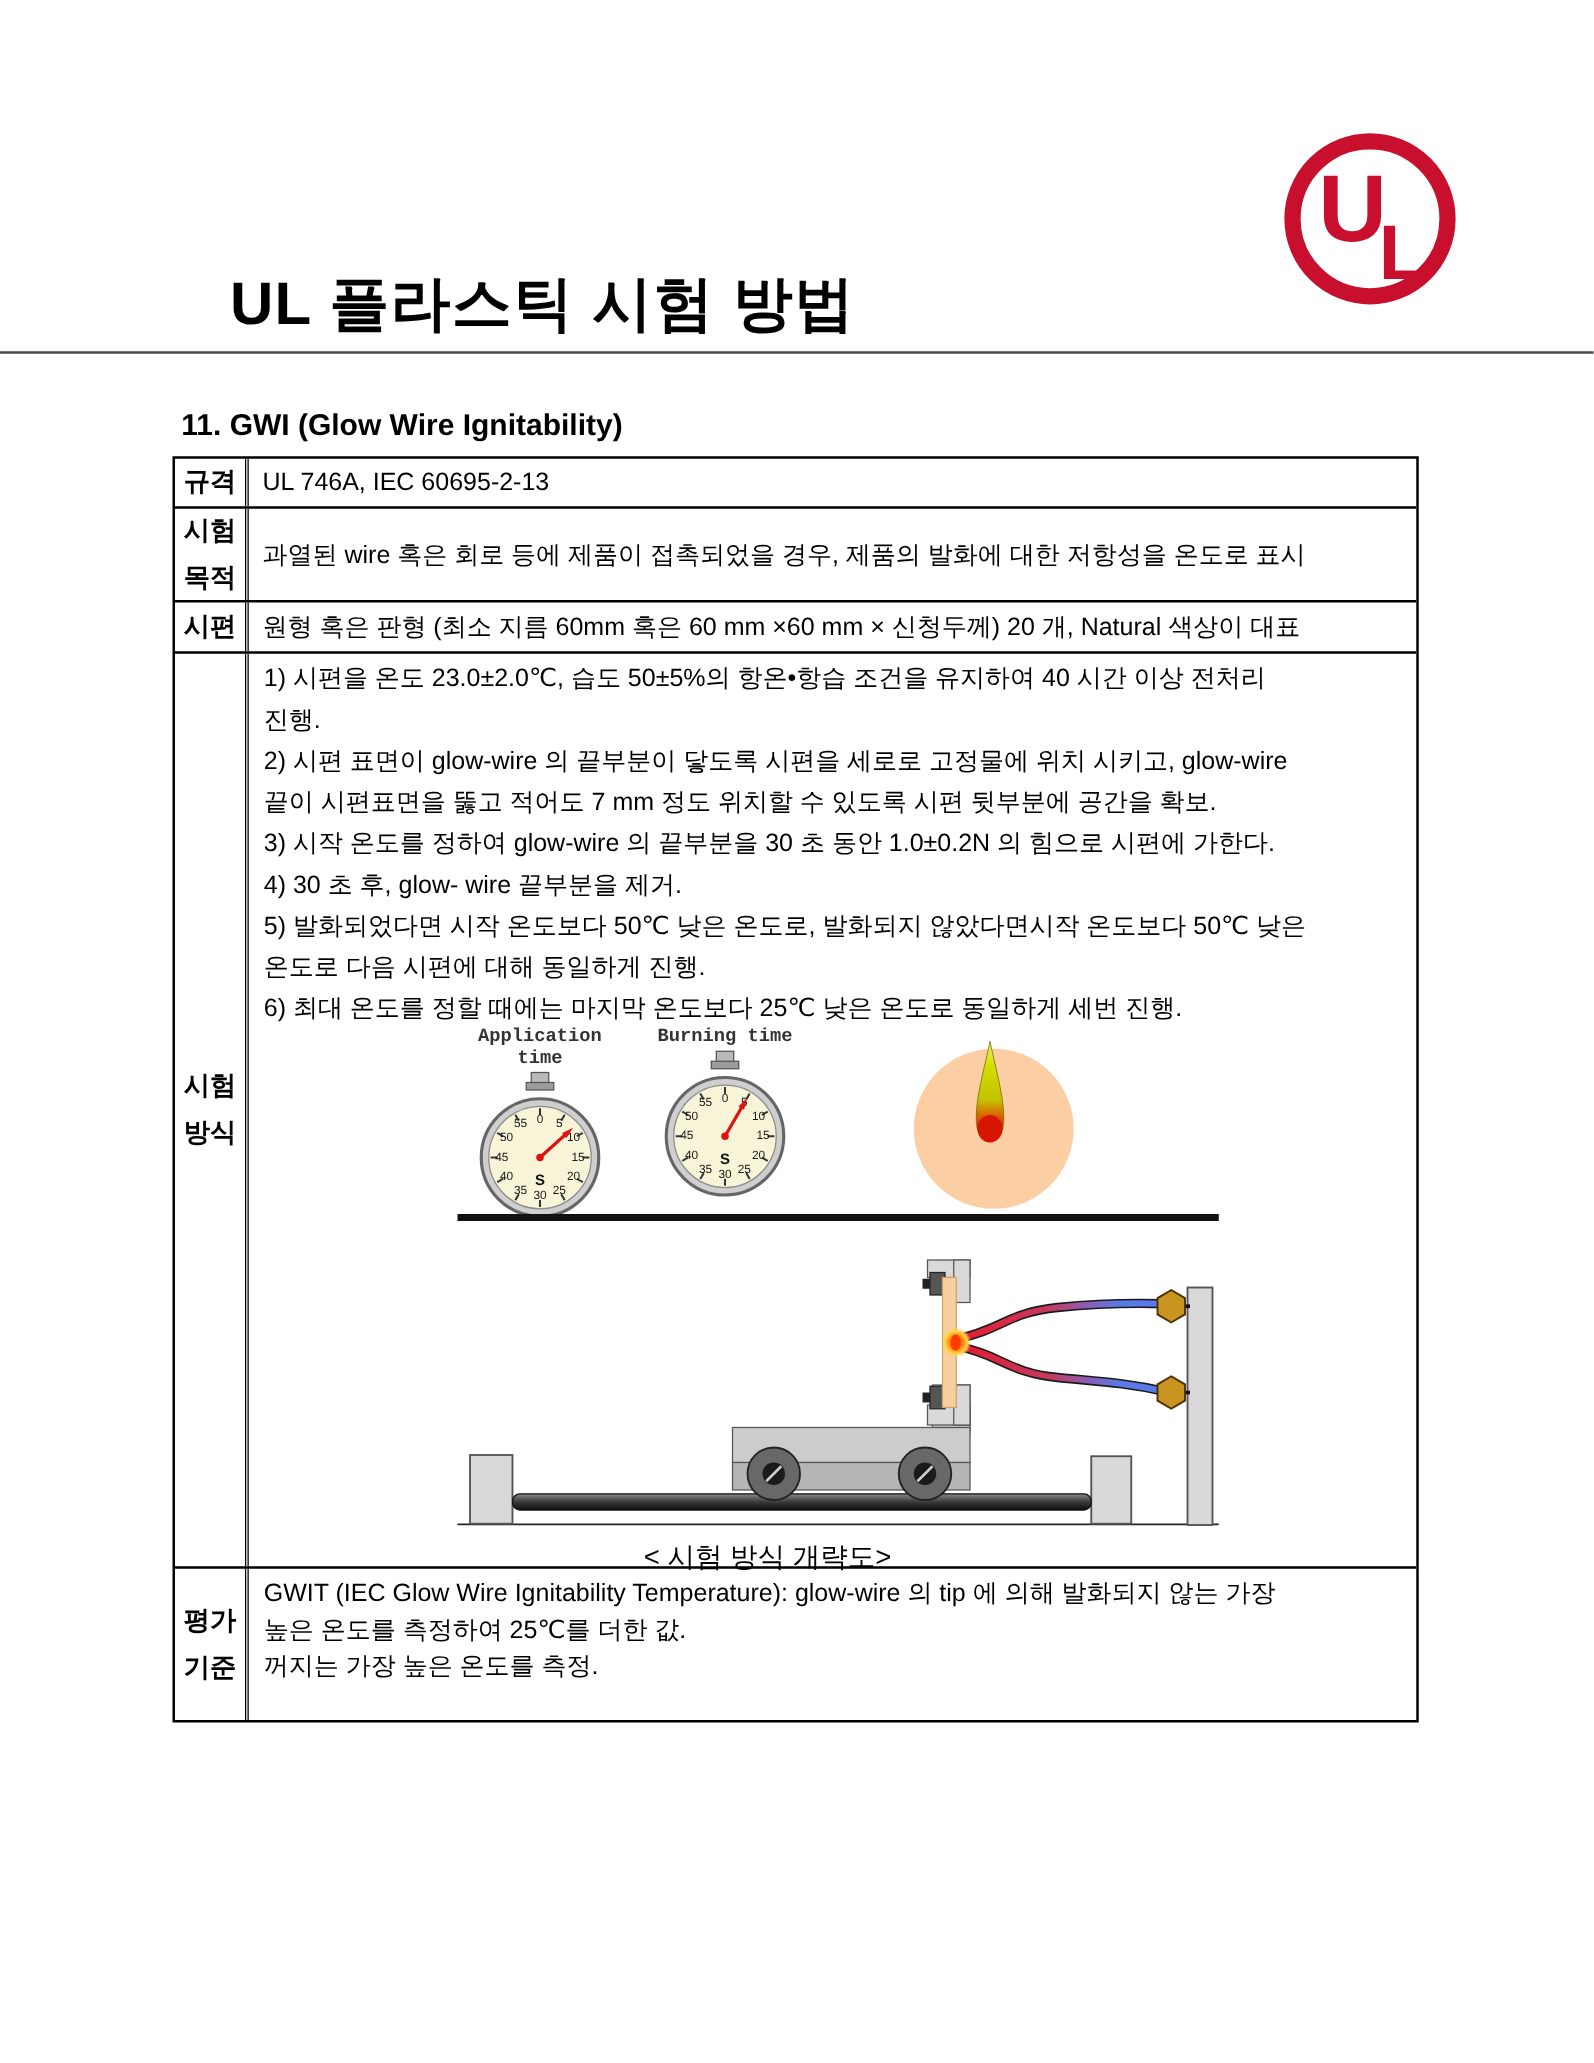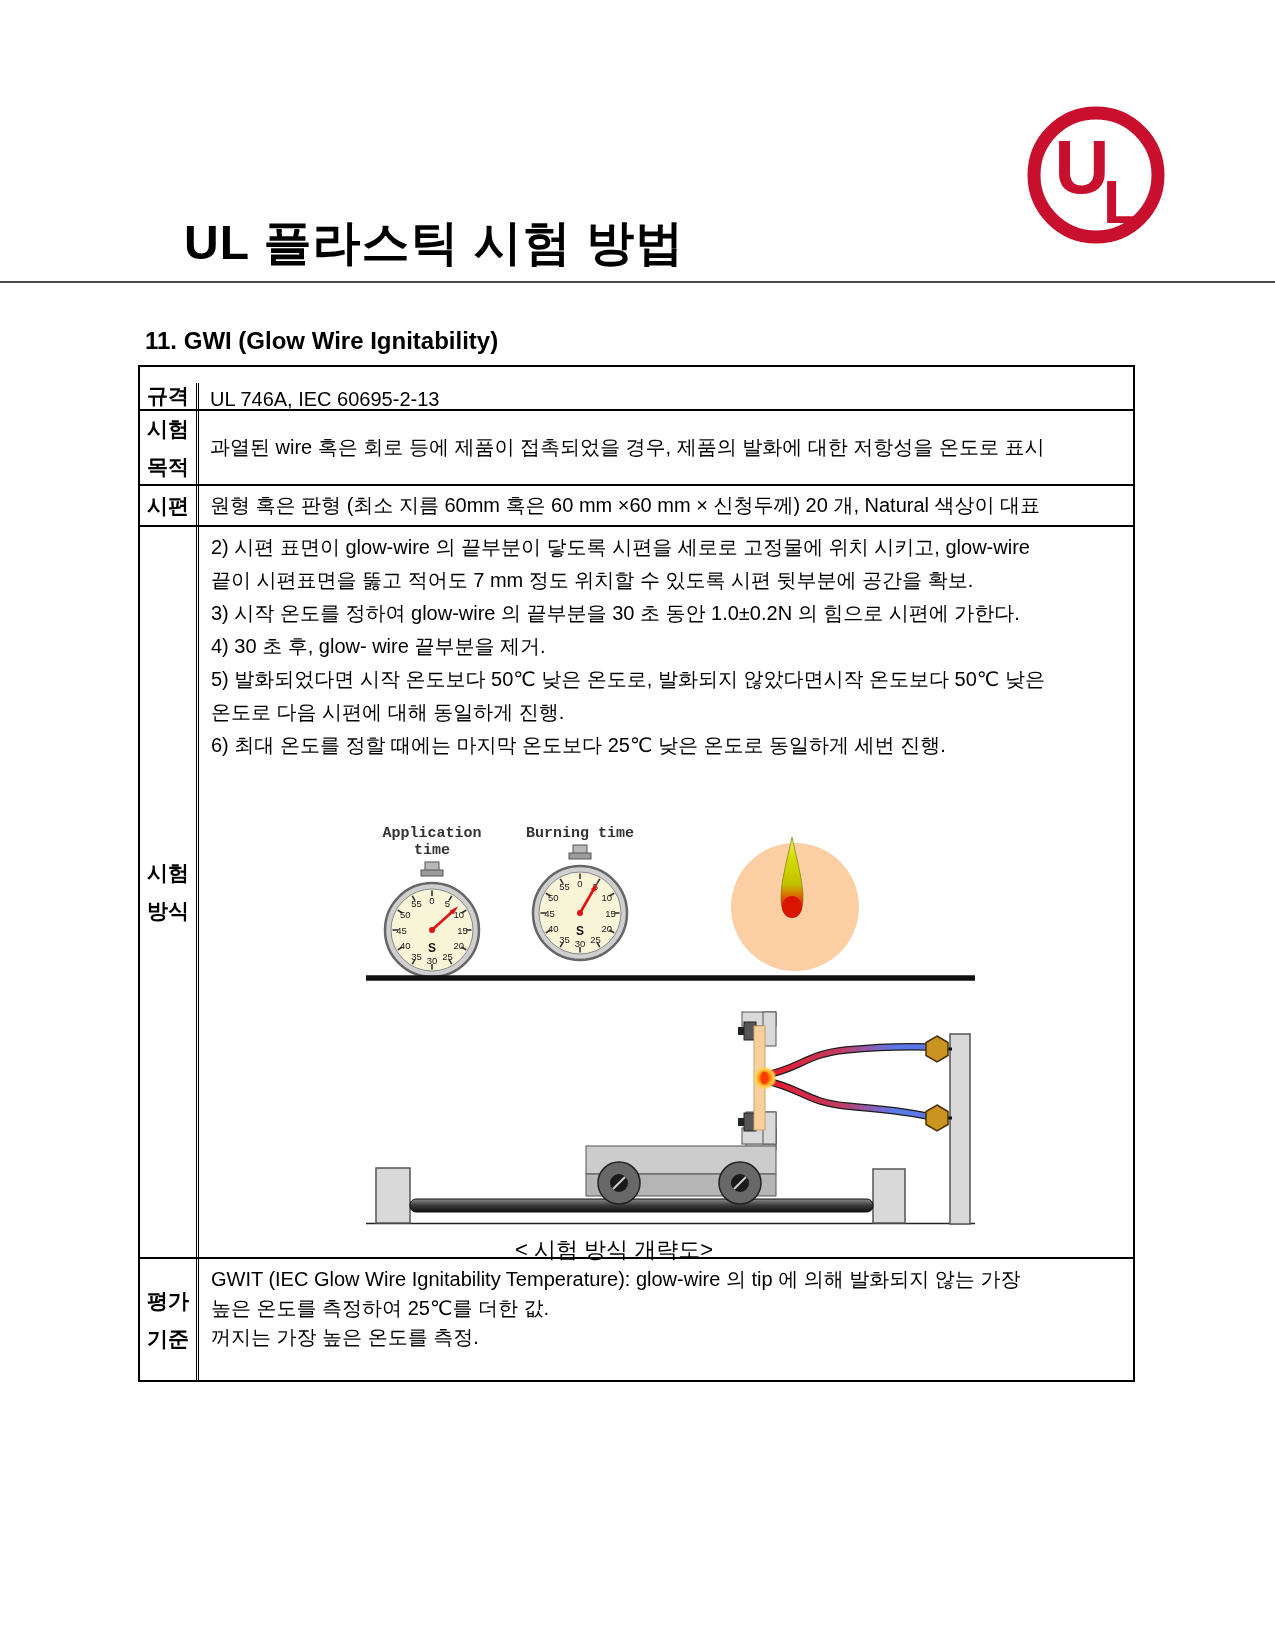--- a/index.html
+++ b/index.html
@@ -18,21 +18,21 @@
     border:2px solid #000; box-sizing:border-box; background:#fff;
   }
   .trow { display:flex; border-top:2px solid #000; }
   .trow:first-child { border-top:none; }
   .tlabel {
     flex:0 0 56px; width:56px; border-right:3px double #000;
     display:flex; align-items:center; justify-content:center; text-align:center;
     font-weight:bold; font-size:21px; line-height:1.8; white-space:pre-line;
   }
   .tcontent { flex:1; font-size:20px; position:relative; box-sizing:border-box; }
-  .r1 { height:26px;margin-top:16px; } .r2 { height:73px; } .r3 { height:39px; }
+  .r1 { height:38px; } .r2 { height:73px; } .r3 { height:39px; }
   .r4 { height:730px; } .r5 { height:121px; }
   .r1 .tcontent, .r3 .tcontent, .r2 .tcontent { display:flex; align-items:center; padding:16px 11px; }
   .r4 .tcontent { padding:4px 0 0 0; }
   .method-line { line-height:33px; padding:0 12px; }
   .r5 .tcontent { padding:6px 12px 10px; }
   .criteria-line { line-height:29px; }
 
   .watch { position:absolute; width:130px; text-align:center; }
   #watch-application { left:168px; top:298px; }
   #watch-burning { left:316px; top:298px; }
@@ -72,20 +72,22 @@
 
   <div class="trow r3">
     <div class="tlabel">시편</div>
     <div class="tcontent">원형 혹은 판형 (최소 지름 60mm 혹은 60 mm ×60 mm × 신청두께) 20 개, Natural 색상이 대표</div>
   </div>
 
   <div class="trow r4">
     <div class="tlabel">시험
 방식</div>
     <div class="tcontent">
+      <div class="method-line">1) 시편을 온도 23.0±2.0℃, 습도 50±5%의 항온•항습 조건을 유지하여 40 시간 이상 전처리</div>
+      <div class="method-line">진행.</div>
       <div class="method-line">2) 시편 표면이 glow-wire 의 끝부분이 닿도록 시편을 세로로 고정물에 위치 시키고, glow-wire</div>
       <div class="method-line">끝이 시편표면을 뚫고 적어도 7 mm 정도 위치할 수 있도록 시편 뒷부분에 공간을 확보.</div>
       <div class="method-line">3) 시작 온도를 정하여 glow-wire 의 끝부분을 30 초 동안 1.0±0.2N 의 힘으로 시편에 가한다.</div>
       <div class="method-line">4) 30 초 후, glow- wire 끝부분을 제거.</div>
       <div class="method-line">5) 발화되었다면 시작 온도보다 50℃ 낮은 온도로, 발화되지 않았다면시작 온도보다 50℃ 낮은</div>
       <div class="method-line">온도로 다음 시편에 대해 동일하게 진행.</div>
       <div class="method-line">6) 최대 온도를 정할 때에는 마지막 온도보다 25℃ 낮은 온도로 동일하게 세번 진행.</div>
 
       <div class="watch" id="watch-application">
         <div class="watch-label">Application time</div>

